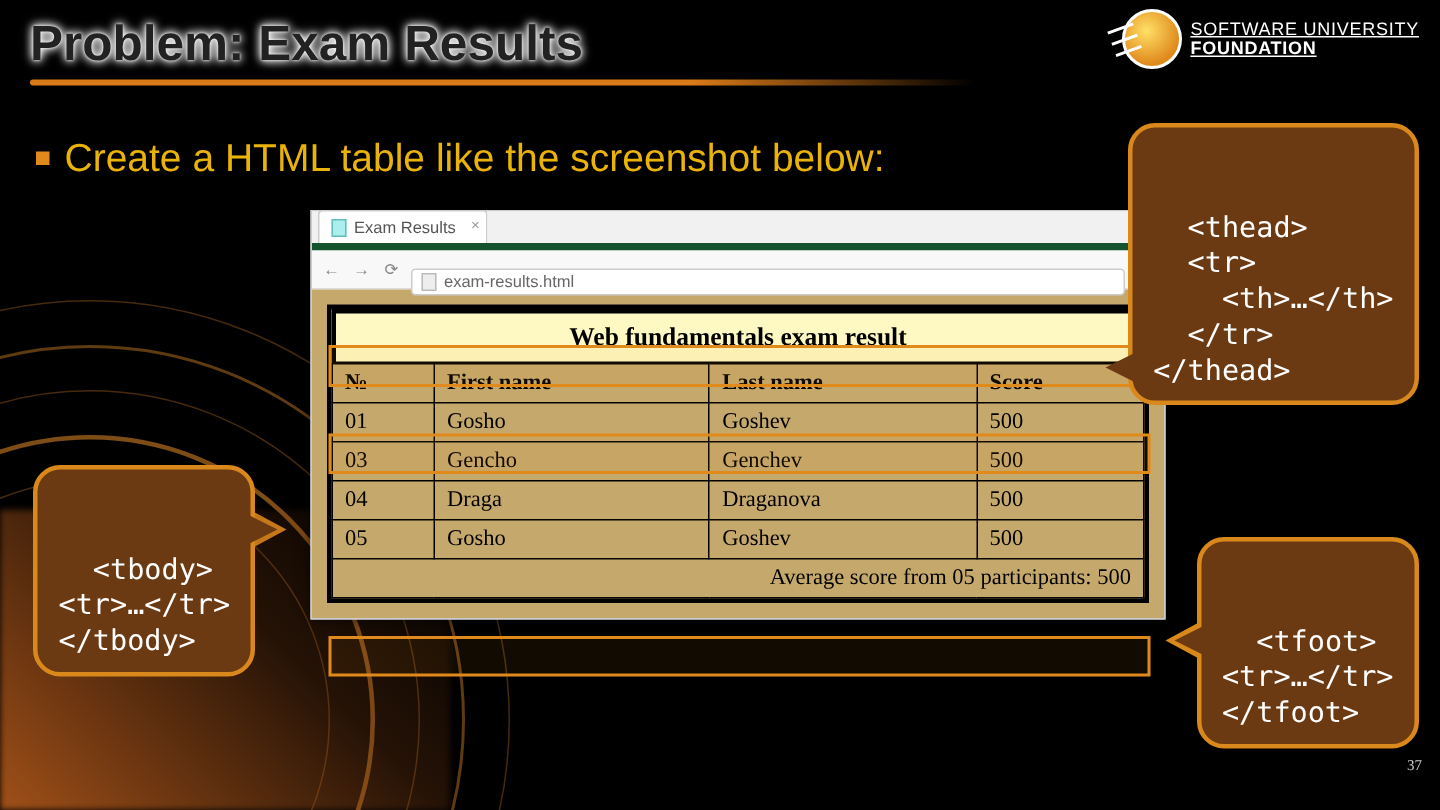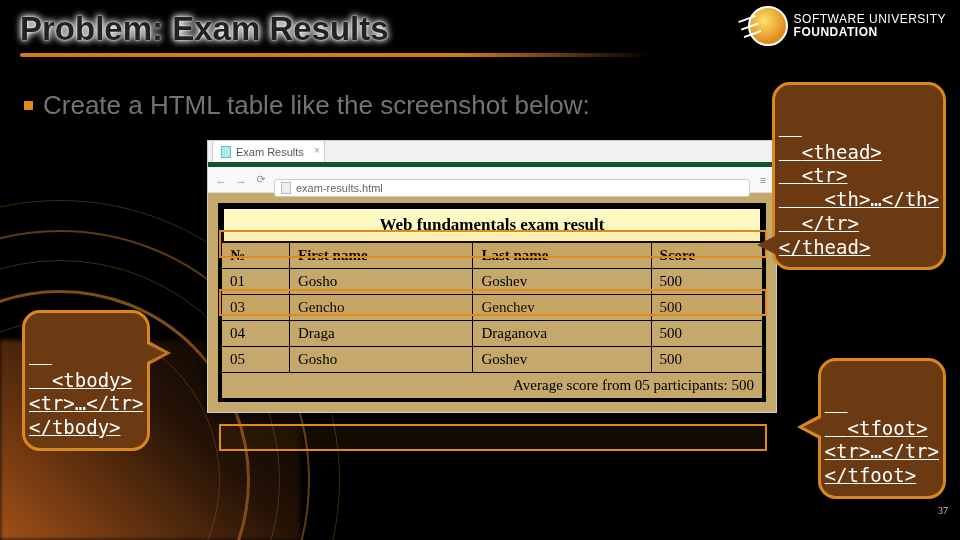--- a/index.html
+++ b/index.html
@@ -52,40 +52,41 @@
     text-shadow: 0 0 2px #fff, 0 0 6px #fff, 0 0 8px #fff;
   }
   
   .logo {
     position:absolute;
     top:6px; right:14px;
     display:flex;
     align-items:center;
     gap:6px;
     color:#fff;
+    text-decoration:underline;
   }
   .bulb {
     width:40px; height:40px;
     border-radius:50%;
     background: radial-gradient(circle at 40% 35%, #ffe066, #e08a1c 70%);
     border:2px solid #fff;
     position:relative;
   }
   .bulb:before, .bulb:after {
     content:""; position:absolute; background:#fff;
   }
   .bulb:before { width:18px; height:2px; top:10px; left:-12px; transform:rotate(-20deg); box-shadow: 0 8px 0 #fff, 0 16px 0 #fff;}
   .logo-text { line-height:1.05; font-size:12px; letter-spacing:0.5px; }
   .logo-text .l1 { font-weight:300; }
   .logo-text .l2 { font-weight:700; }
   
   .bullet-line {
     position:absolute;
     top:90px; left:24px;
-    color:#737373;
+    color:#eab308;
     font-size:26px;
     display:flex;
     align-items:flex-start;
   }
   .bullet-line .sq {
     width:9px; height:9px;
     background:#e0891c;
     margin-top:11px; margin-right:10px;
   }
   
@@ -173,23 +174,22 @@
   
   .callout {
     position:absolute;
     background:#6b3a12;
     border:3px solid #d9881c;
     border-radius:18px;
     color:#fff;
     font-family:Consolas, monospace;
     font-size:19px;
     line-height:1.25;
-    padding:8px 4px;
+    padding:8px 14px;
     white-space:pre;
-    text-decoration:underline;
   }
   .callout .tail {
     position:absolute;
     width:0;height:0;
   }
   .c-thead { top:82px; right:14px; }
   .c-thead .tail {
     left:-18px; top:150px;
     border-top:10px solid transparent;
     border-bottom:10px solid transparent;

